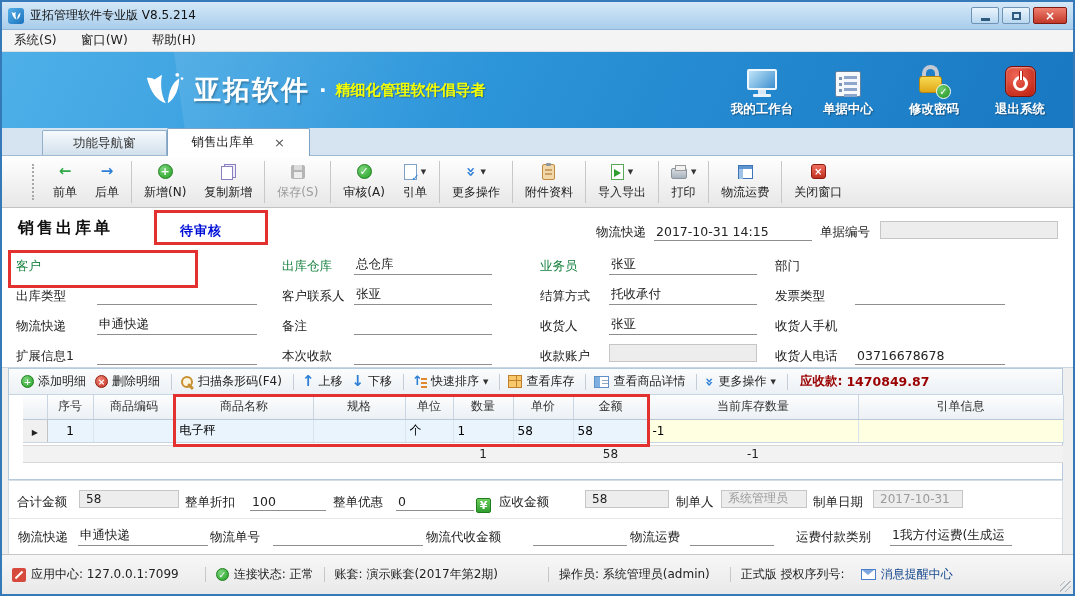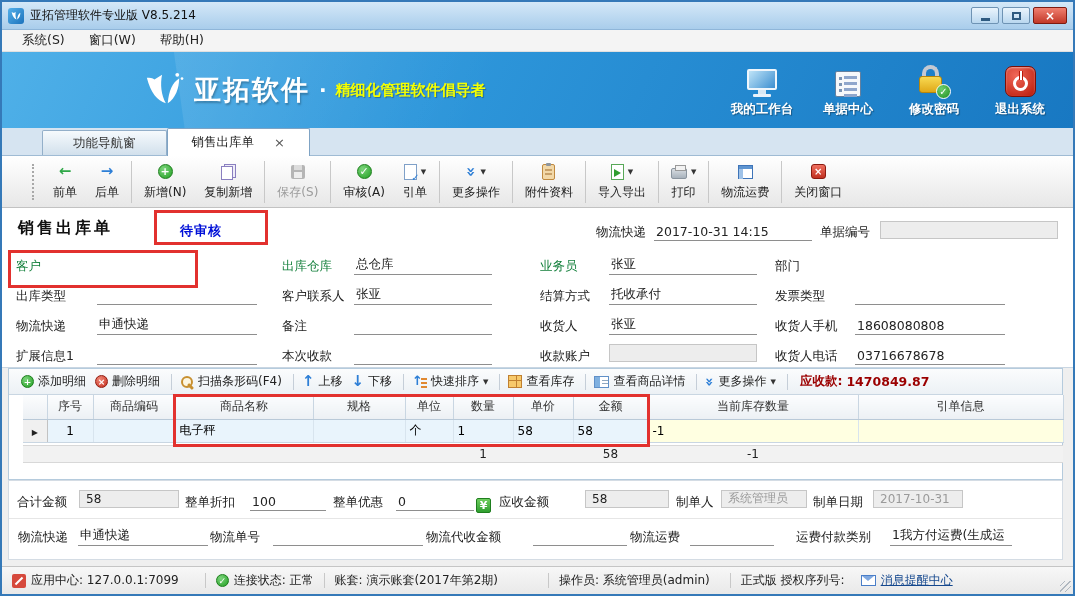--- a/index.html
+++ b/index.html
@@ -10,21 +10,21 @@
 .titlebar{position:absolute;left:0;top:0;width:100%;height:28px;background:linear-gradient(#D4E8F8,#A9CDEB);display:flex;align-items:center;padding:0 6px;border-bottom:1px solid #8FB6D9}
 .app-ico{width:16px;height:16px;border-radius:3px;background:linear-gradient(135deg,#55B0EA,#1B72BC);display:flex;align-items:center;justify-content:center;margin-right:6px}
 .title-text{font-size:12px;color:#111}
 .win-btns{margin-left:auto;display:flex;gap:3px}
 .wb{width:28px;height:17px;border:1px solid #6E93B4;border-radius:2px;background:linear-gradient(#EAF4FC,#B9D7EF);display:flex;align-items:center;justify-content:center}
 .wb .bar{width:9px;height:3px;background:#2E5A80;margin-top:7px}
 .wb .box{width:9px;height:8px;border:2px solid #2E5A80}
 .wb-close{width:34px;background:linear-gradient(#F08070,#C23828);border-color:#7E1A10;color:#fff;font-weight:bold;font-size:12px;line-height:1}
 
 
-.menubar{position:absolute;left:0;top:28px;width:100%;height:22px;background:#F4F4F4;display:flex;align-items:flex-end;padding-left:8px;border-bottom:1px solid #E0E0E0}
+.menubar{position:absolute;left:0;top:28px;width:100%;height:22px;background:#F4F4F4;display:flex;align-items:flex-end;border-bottom:1px solid #E0E0E0}
 .menu-item{font-size:12.5px;color:#222;padding:2px 12px}
 
 
 .banner{position:absolute;left:0;top:50px;width:100%;height:76px;background:linear-gradient(115deg,#4FB0E8 0%,#2E97DB 40%,#1878C2 100%);display:flex;align-items:center;overflow:hidden}
 .banner:before{content:"";position:absolute;left:180px;top:-40px;width:500px;height:160px;background:linear-gradient(120deg,rgba(255,255,255,.10),rgba(255,255,255,0) 60%);transform:rotate(-8deg)}
 .brand{display:flex;align-items:center;margin-left:140px;position:relative}
 .brand-name{color:#fff;font-size:27px;font-weight:bold;letter-spacing:2px;text-shadow:1px 2px 2px rgba(0,0,0,.25);margin-left:10px}
 .brand-dot{color:#fff;font-size:20px;margin:0 9px;font-weight:bold}
 .slogan{color:#F4FF00;font-size:15px;font-weight:bold;text-shadow:1px 1px 1px rgba(0,0,0,.3)}
 .bactions{margin-left:auto;display:flex;padding-right:10px;position:relative}
@@ -136,25 +136,25 @@
 .gs-amt{left:550px;width:75px}
 .gs-stock{left:625px;width:210px}
 
 
 .footerpanel{position:absolute;left:6px;top:478px;width:1055px;height:80px;background:#FFF;border:1px solid #D4DCE4}
 .fdiv{position:absolute;left:0;top:37px;width:100%;height:1px;background:#E6E6E6}
 .fr1{top:9px}.fr2{top:44px}
 .ic-yen{width:15px;height:15px;background:linear-gradient(#6FCE5F,#2F9E2F);border:1px solid #1E7E1E;border-radius:2px;color:#fff;font-size:11px;font-weight:bold;line-height:13px;text-align:center;display:inline-block}
 
 
-.statusbar{position:absolute;left:0;bottom:0;width:100%;height:28px;background:linear-gradient(#F7F7F7,#E9E9E9);border-top:1px solid #C5C5C5;display:flex;align-items:center;font-size:12px;color:#222;padding:0 10px}
+.statusbar{position:absolute;left:0;bottom:0;width:100%;height:40px;background:linear-gradient(#F7F7F7,#E9E9E9);border-top:1px solid #C5C5C5;display:flex;align-items:center;font-size:12px;color:#222;padding:0 10px}
 .sb-item{display:flex;align-items:center;gap:5px;white-space:nowrap}
 .sb-sep{width:1px;height:15px;background:#C8C8C8;margin:0 10px}
 .m1{margin-left:26px}.m3{margin-left:50px}.m4{margin-left:20px}
-.sb-link{color:#15488E;text-decoration:underline;cursor:pointer}
+.sb-link{color:#15488E;cursor:pointer}
 .ic-app{width:14px;height:14px;background:#D6493C;border-radius:2px;position:relative;display:inline-block}
 .ic-app:before{content:"";position:absolute;left:2px;top:6px;width:10px;height:2px;background:#FFF;transform:rotate(-45deg)}
 .ic-mail{width:15px;height:11px;background:#FFF;border:1px solid #4A7EC8;position:relative;display:inline-block}
 .ic-mail:before{content:"";position:absolute;left:0;top:0;border-left:6px solid transparent;border-right:6px solid transparent;border-top:5px solid #7FA8E0}
 .grip{position:absolute;right:2px;bottom:2px;width:11px;height:11px;background:repeating-linear-gradient(135deg,transparent 0 3px,#B0B8C0 3px 4px)}
 
 
 .anno{position:absolute;border:3px solid #E2312E;z-index:50;pointer-events:none}
 .anno1{left:152px;top:208px;width:114px;height:35px}
 .anno2{left:6px;top:248px;width:190px;height:38px}
@@ -405,23 +405,20 @@
       </div>
     <div class="cell lab r3 c2l">备注</div>
     <div class="cell ul r3 c2f">
         <span class="val"></span>
       </div>
     <div class="cell lab r3 c3l">收货人</div>
     <div class="cell ul r3 c3f">
         <span class="val">张亚</span>
       </div>
     <div class="cell lab r3 c4l">收货人手机</div>
-    <div class="cell ul r3 c4f">
-        <span class="val">18608080808</span>
-      </div>
 
     <div class="cell lab r4 c1l">扩展信息1</div>
     <div class="cell ul r4 c1f">
         <span class="val"></span>
       </div>
     <div class="cell lab r4 c2l">本次收款</div>
     <div class="cell ul r4 c2f">
         <span class="val"></span>
       </div>
     <div class="cell lab r4 c3l">收款账户</div>

